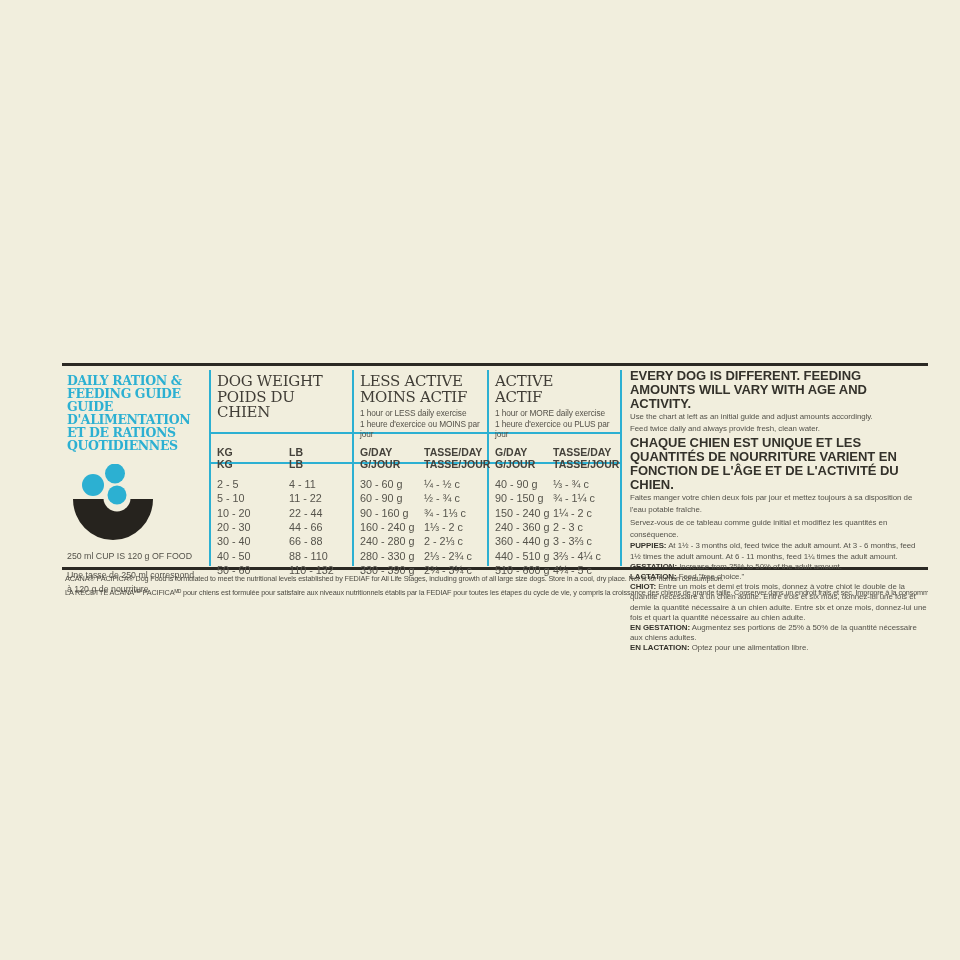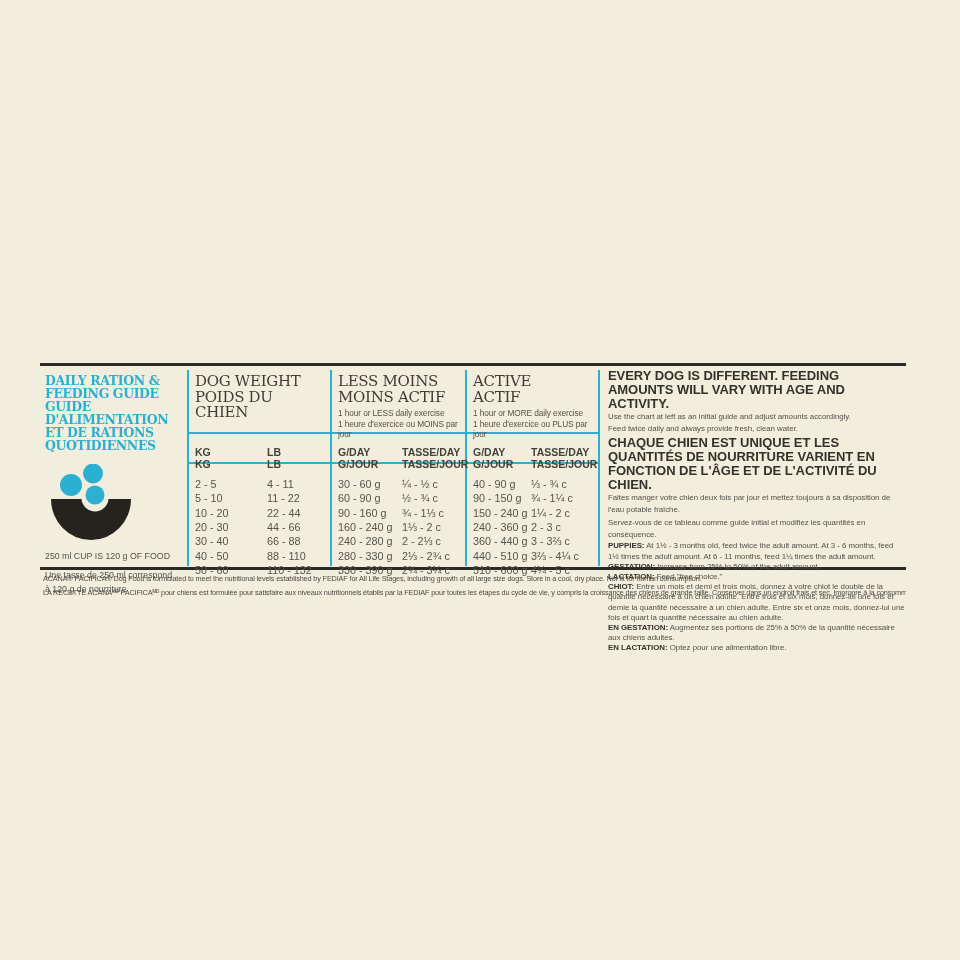--- a/index.html
+++ b/index.html
@@ -2,21 +2,21 @@
 <html><head>
 <meta charset="utf-8">
 <style>
   html,body{margin:0;padding:0;}
   body{
     width:960px;height:960px;position:relative;overflow:hidden;
     background:#f1eedd;
     font-family:"Liberation Sans", sans-serif;
     color:#54524a;
   }
-  .band{position:absolute;left:40px;top:363px;width:866px;height:245px;}
+  .band{position:absolute;left:62px;top:363px;width:866px;height:245px;}
   .rule{position:absolute;left:0;width:866px;height:3px;background:#2b2923;}
   .rule-top{top:0;}
   .rule-bottom{top:204px;}
   .vdiv{position:absolute;width:2px;top:7px;height:196px;background:#2cb0d2;}
   .vdiv1{left:147px}.vdiv2{left:290px}.vdiv3{left:425px}.vdiv4{left:558px}
   .hdiv{position:absolute;left:147px;width:413px;height:2px;background:#2cb0d2;}
   .hdiv1{top:69px}.hdiv2{top:99px}
 
   
   .left-col{position:absolute;left:5px;top:11px;width:140px;}
@@ -137,21 +137,21 @@
         </div>
       <div class="trow">
           <span class="c1">50 - 60</span>
           <span class="c2">110 - 132</span>
         </div>
     </div>
   </div>
 
   <div class="tcol tcol-less">
     <div class="tcol-title">
-      <div>LESS MOINS</div>
+      <div>LESS ACTIVE</div>
       <div>MOINS ACTIF</div>
     </div>
     <div class="tcol-sub">
       <div>1 hour or LESS daily exercise</div>
       <div>1 heure d'exercice ou MOINS par jour</div>
     </div>
     <div class="units-row">
       <span class="c1">
         <div>G/DAY</div>
         <div>G/JOUR</div>

